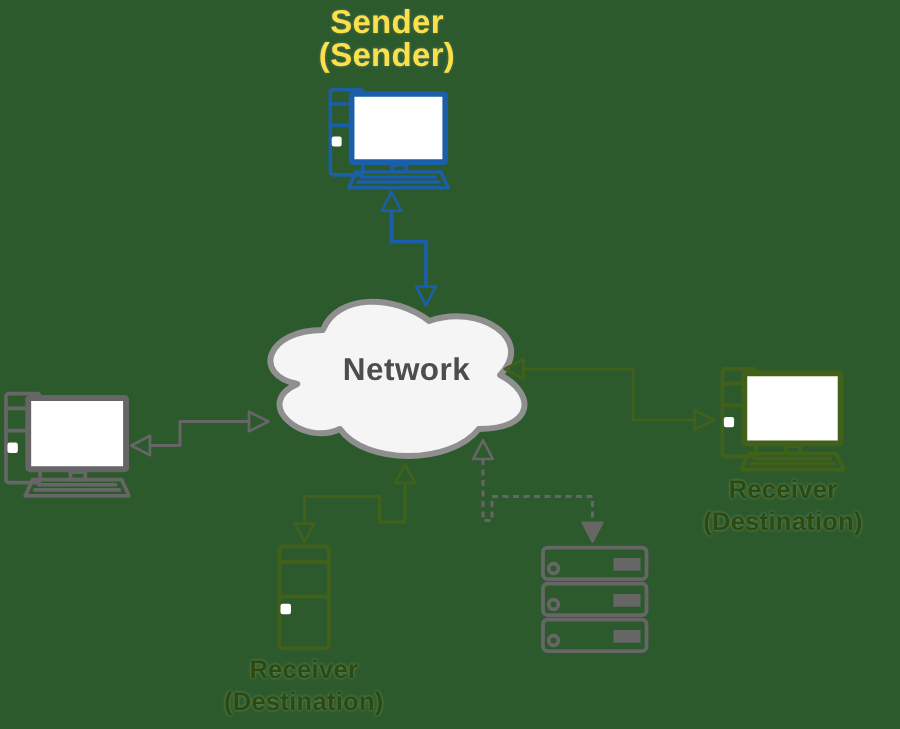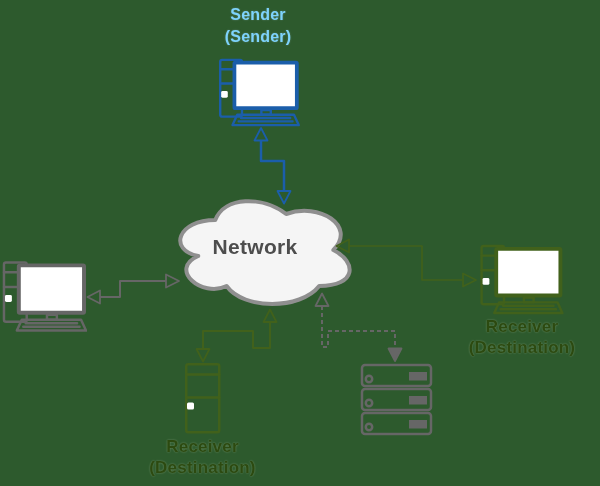--- a/index.html
+++ b/index.html
@@ -12,21 +12,21 @@
   }
   #stage svg{position:absolute;left:0;top:0;}
   .ln{fill:none;stroke:currentColor;stroke-width:2.5;stroke-linejoin:round;stroke-linecap:round;}
   .wire{fill:none;stroke:currentColor;stroke-linejoin:round;}
   .head{fill:none;stroke:currentColor;stroke-width:1.8;stroke-linejoin:round;}
   .head.filled{fill:currentColor;}
   .label{
     position:absolute;text-align:center;font-weight:bold;
     font-size:17px;line-height:21px;letter-spacing:.2px;
   }
-  .blue-label{color:#7dd3fc;font-size:16px;line-height:22px;
+  .blue-label{color:#fde047;font-size:22px;line-height:22px;
     text-shadow:0 0 2px rgba(175,200,230,.35);}
   .green-label{color:#2c4a10;text-shadow:0 0 2px rgba(200,215,180,.45);}
   .network-label{
     position:absolute;display:flex;align-items:center;justify-content:center;
     font-weight:bold;font-size:21px;color:#4d4d4d;letter-spacing:.3px;
   }
 </style>
 </head>
 <body>
 
@@ -110,21 +110,21 @@
         <rect x="48" y="8" width="18" height="8.5" fill="currentColor" stroke="none"></rect>
       </g>
     </g>
   </svg>
 
   <div class="label blue-label" style="left:193px;top:4px;width:130px;">
     <div>Sender</div>
     <div>(Sender)</div>
   </div>
 
-  <div class="network-label" style="left:160px;top:190px;width:190px;height:114px;text-align:right;">Network</div>
+  <div class="network-label" style="left:176px;top:190px;width:190px;height:114px;text-align:right;">Network</div>
 
   <div class="label green-label" style="left:432px;top:316px;width:180px;">
     <div>Receiver</div>
     <div>(Destination)</div>
   </div>
 
   <div class="label green-label" style="left:110px;top:436px;width:185px;">
     <div>Receiver</div>
     <div>(Destination)</div>
   </div>

